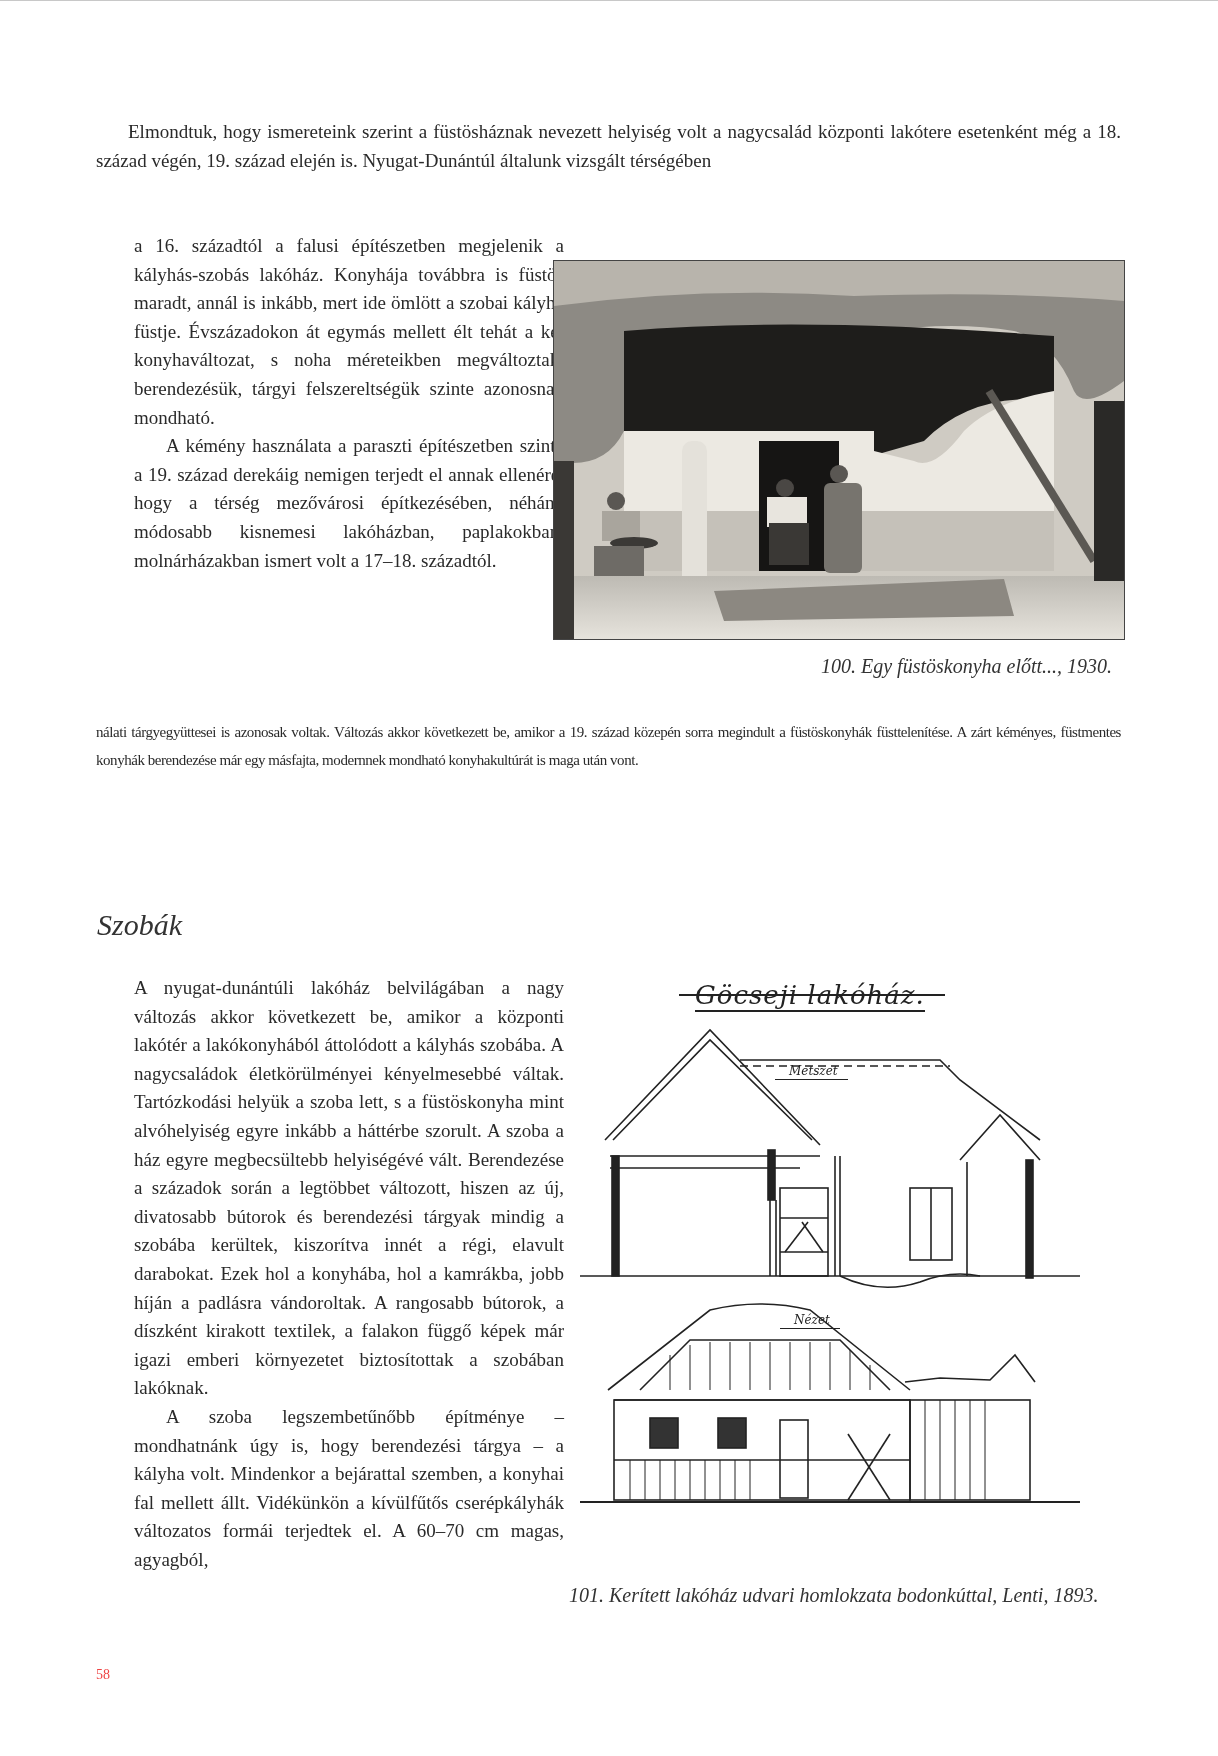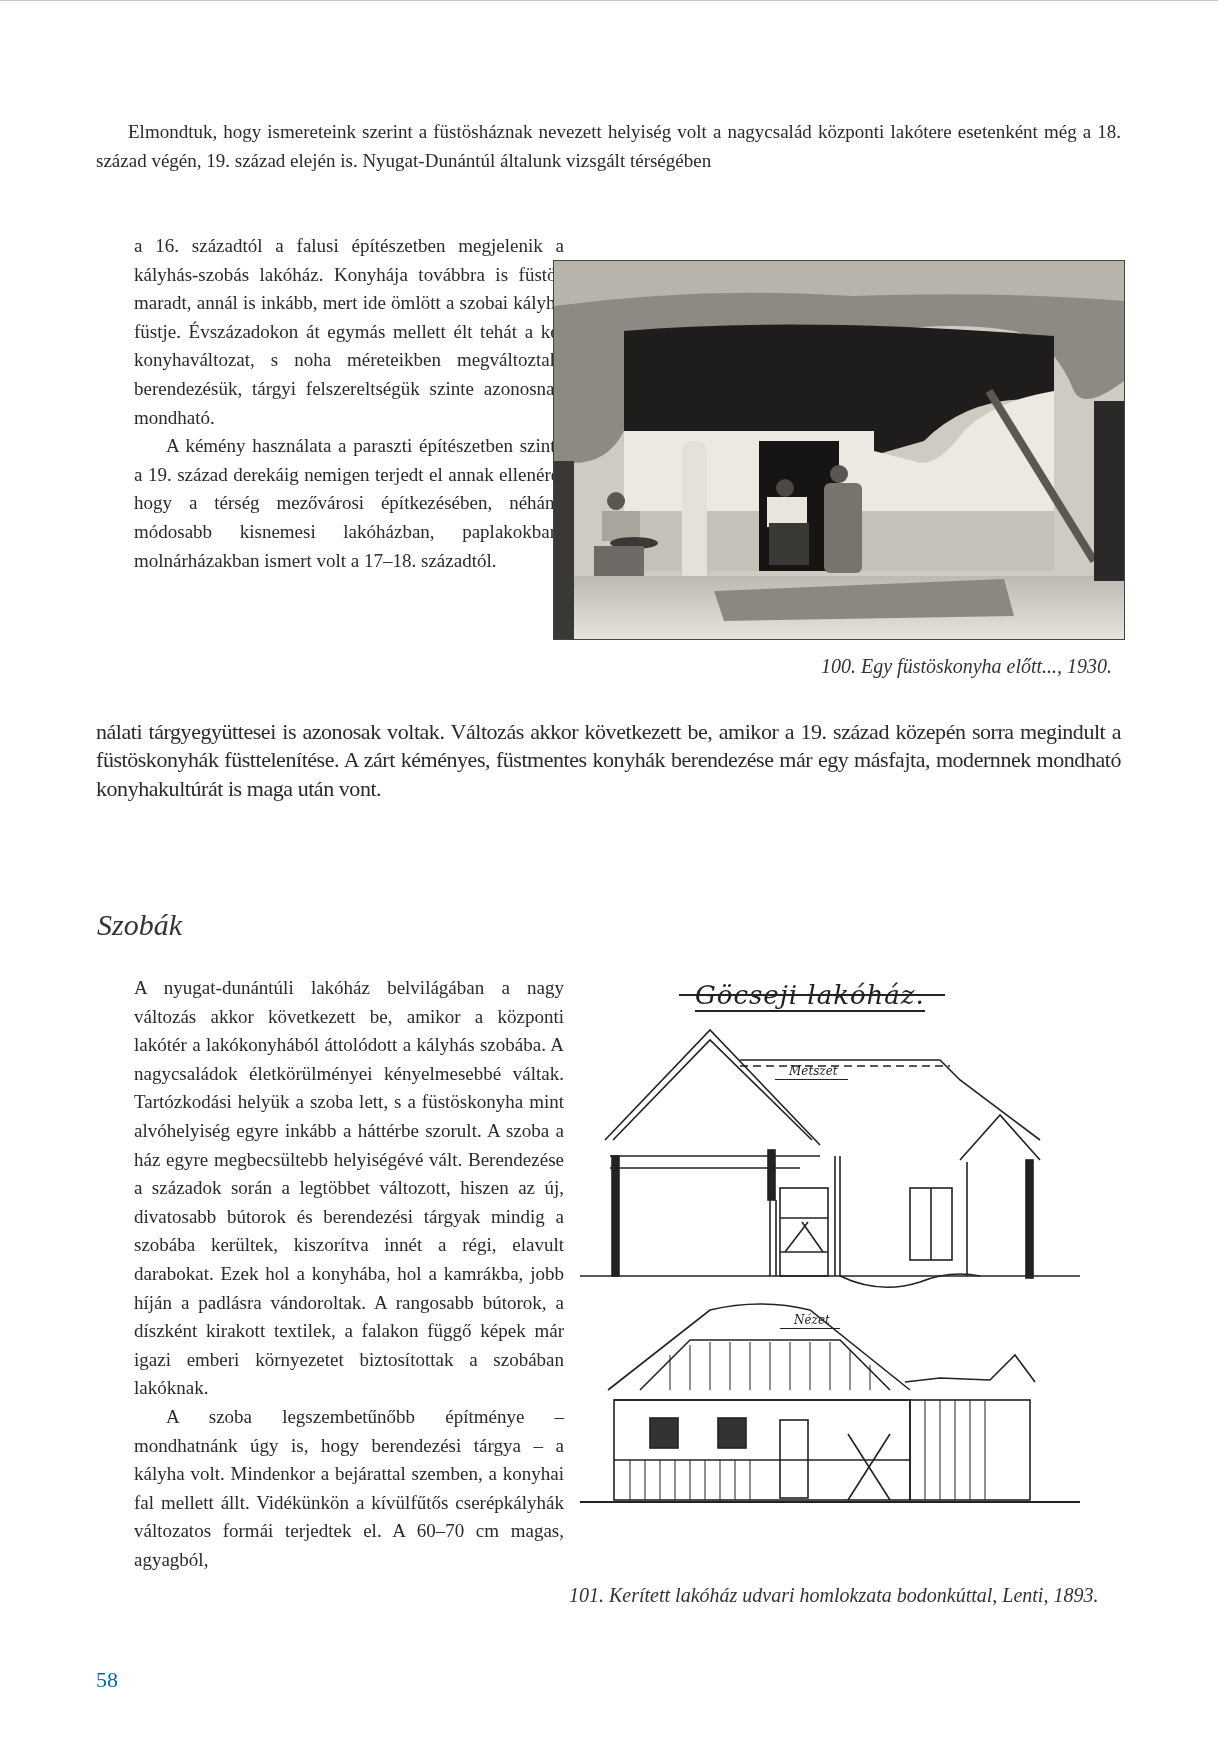--- a/index.html
+++ b/index.html
@@ -6,29 +6,29 @@
     body { width: 1218px; height: 1756px; position: relative; overflow: hidden;
            font-family: "Liberation Serif", "DejaVu Serif", serif; color: #2a2a2a; }
     .page-edge { position: absolute; left: 0; top: 0; width: 1218px; height: 1px; background: #c8c8c8; }
     .txt { position: absolute; font-size: 19px; line-height: 28.6px; text-align: justify; }
     .txt p { margin: 0; }
     .indent { text-indent: 32px; }
     .full { left: 96px; width: 1025px; }
     .narrow { left: 100px; width: 430px; margin-left: 34px; }
     .block-top { top: 118px; }
     .block-col { top: 232px; }
-    .block-tail { top: 718px; left: 96px; width: 1025px; font-size: 22px; line-height: 28.3px; letter-spacing: -0.45px; }
+    .block-tail { top: 718px; left: 96px; width: 1025px; font-size: 15px; line-height: 28.3px; letter-spacing: -0.45px; }
     .last-line-left { text-align-last: left; }
     .heading { position: absolute; left: 97px; top: 908px; font-size: 30px; font-style: italic;
                font-family: "Liberation Serif", "DejaVu Serif", serif; color: #333; margin: 0; font-weight: normal; }
     .block-szoba { top: 974px; }
     .caption { position: absolute; font-style: italic; font-size: 20px; color: #333; white-space: nowrap; }
     .cap1 { left: 821px; top: 655px; }
     .cap2 { left: 569px; top: 1584px; }
-    .page-num { position: absolute; left: 96px; top: 1667px; font-size: 22px; color: #0369a1; }
+    .page-num { position: absolute; left: 96px; top: 1667px; font-size: 14px; color: #ef4444; }
 
     .photo { position: absolute; left: 553px; top: 260px; width: 570px; height: 378px; border: 1px solid #444; overflow: hidden; background: #d9d6d0; }
     .drawing { position: absolute; left: 580px; top: 960px; width: 580px; height: 610px; }
     .drawing-title { position: absolute; left: 695px; top: 980px; font-family: "DejaVu Serif", serif; font-style: italic; font-size: 26px; color: #222; border-bottom: 2px solid #222; letter-spacing: 1px; }
     .drawing-title::before { content: ""; position: absolute; left: -16px; right: -20px; top: 14px; height: 1.5px; background: #222; }
     .draw-label { position: absolute; font-family: "DejaVu Serif", serif; font-style: italic; font-size: 12px; font-weight: normal; color: #222; border-bottom: 1.5px solid #222; padding: 0 10px 1px 14px; }
     .lab1 { left: 775px; top: 1064px; }
     .lab2 { left: 780px; top: 1313px; }
   </style>
 </head>

